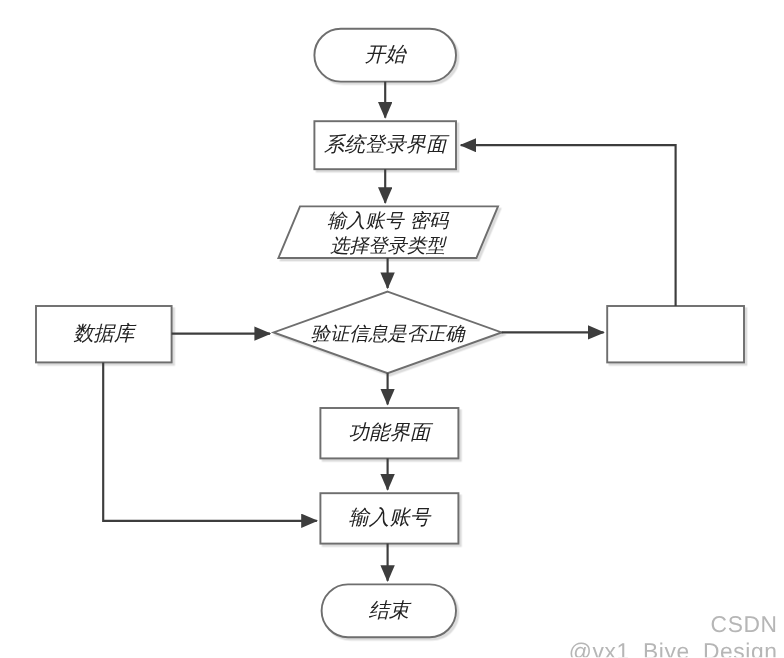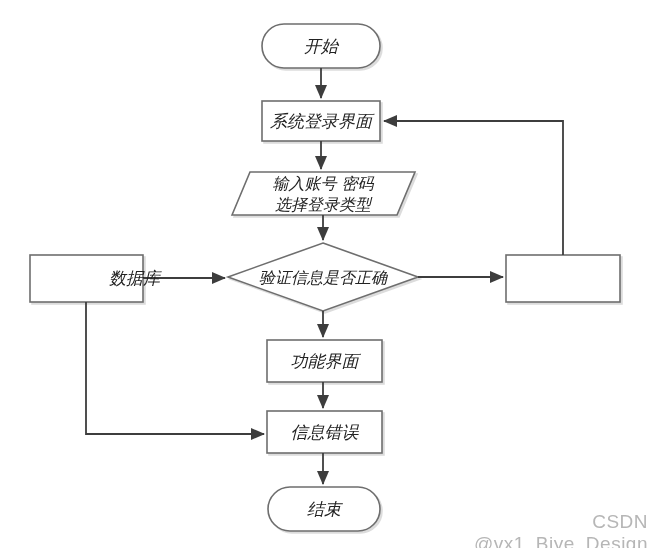--- a/index.html
+++ b/index.html
@@ -97,19 +97,19 @@
       <polyline class="edge" points="563,255 563,121 384,121" marker-end="url(#arrowhead)"></polyline>
       <polyline class="edge" points="86,302 86,434 264,434" marker-end="url(#arrowhead)"></polyline>
     </g>
   </svg>
 
   <div class="node-label" style="left:262px; top:24px;  width:118px; height:44px;">开始</div>
   <div class="node-label" style="left:262px; top:101px; width:118px; height:40px;">系统登录界面</div>
   <div class="node-label small" style="left:238px; top:262px; width:170px; height:31px;">验证信息是否正确</div>
   <div class="node-label small" style="left:240px; top:172px; width:166px; height:43px;">输入账号 密码
 选择登录类型</div>
-  <div class="node-label" style="left:30px;  top:255px; width:113px; height:47px;margin-left:48px;">数据库</div>
+  <div class="node-label" style="left:30px;  top:255px; width:113px; height:47px;">数据库</div>
   <div class="node-label" style="left:267px; top:340px; width:115px; height:42px;">功能界面</div>
-  <div class="node-label" style="left:267px; top:411px; width:115px; height:42px;">信息错误</div>
+  <div class="node-label" style="left:267px; top:411px; width:115px; height:42px;">输入账号</div>
   <div class="node-label" style="left:268px; top:487px; width:112px; height:44px;">结束</div>
 
   <div id="watermark">CSDN @vx1_Biye_Design</div>
 </div>
 
 </body></html>

